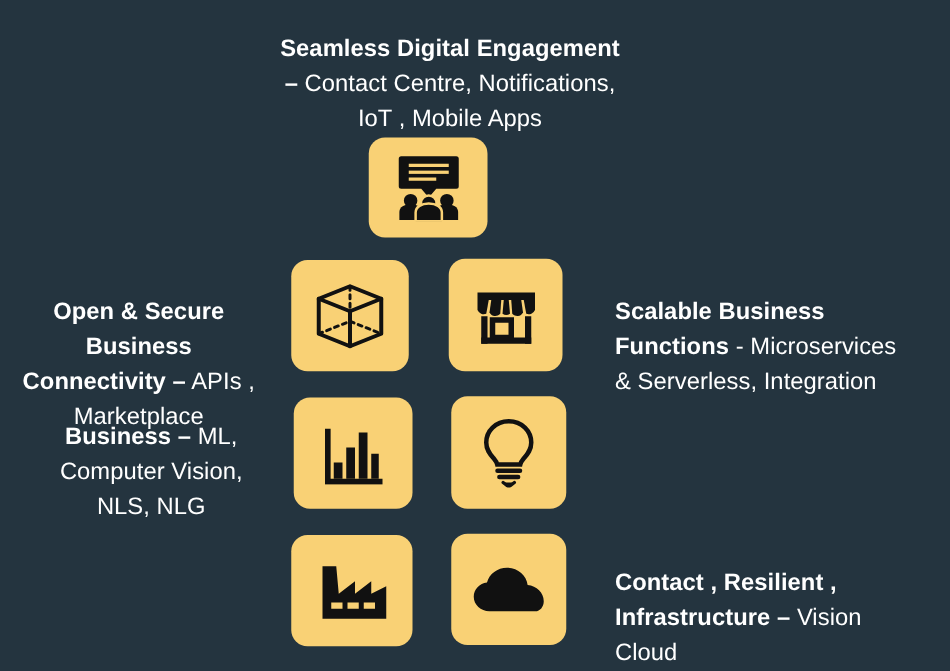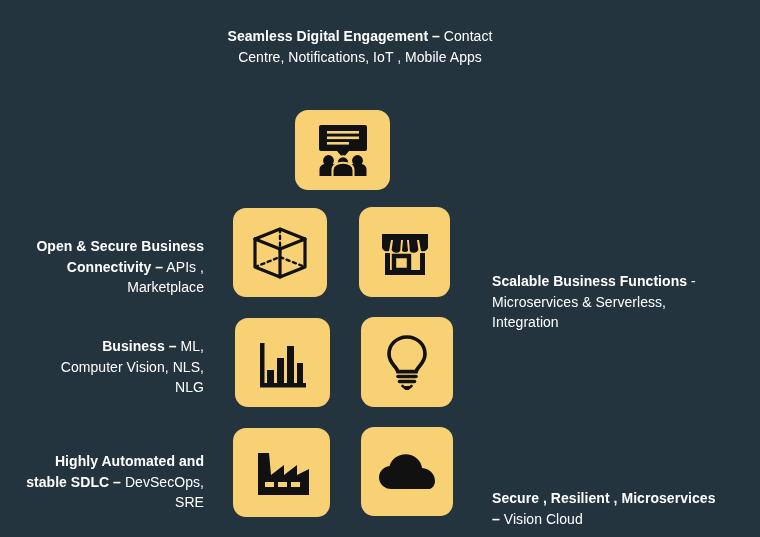--- a/index.html
+++ b/index.html
@@ -27,30 +27,30 @@
     display: flex;
     align-items: center;
     justify-content: center;
   }
   .tile svg { display: block; }
 
   
   .caption {
     position: absolute;
     color: #ffffff;
-    font-size: 14px;
+    font-size: 19px;
     line-height: 1.48;
     letter-spacing: 0.05px;
   }
   .caption .strong {
     font-weight: bold;
     color: #ffffff;
   }
-  .caption.right-align { text-align: right; }
-  .caption.left-align  { text-align: left; margin-top: 35px; }
+  .caption.right-align { text-align: center; }
+  .caption.left-align  { text-align: left; }
   .caption.center-align{ text-align: center; }
 
   
   #cap-top      { left: 220px; top: 26px;  width: 280px; }
   #cap-connect  { left: 18px;  top: 236px; width: 186px; }
   #cap-scalable { left: 492px; top: 236px; width: 240px; }
   #cap-insights { left: 38px;  top: 336px; width: 166px; }
   #cap-data     { left: 492px; top: 347px; width: 210px; }
   #cap-sdlc     { left: 18px;  top: 451px; width: 186px; }
   #cap-secure   { left: 492px; top: 453px; width: 235px; }
@@ -148,37 +148,34 @@
     <span>
       <svg width="46" height="56" viewBox="0 0 46 56" fill="none" stroke="#111111" stroke-width="3.6" stroke-linecap="round">
         <path d="M23 3 C12.5 3 5 10.8 5 20 c0 6.3 3.4 9.7 6.2 13 c1.6 1.9 2.3 3.2 2.6 4.6 h18.4 c0.3 -1.4 1 -2.7 2.6 -4.6 C37.6 29.7 41 26.3 41 20 C41 10.8 33.5 3 23 3 Z" fill="none"></path>
         <path d="M14 42.5 h18"></path>
         <path d="M15.5 47.5 h15"></path>
         <path d="M18.5 52 l4.5 3.5 l4.5 -3.5" fill="#111111" stroke-width="2.6"></path>
       </svg>
     </span>
   </div>
 
-  <div class="caption right-align" id="cap-sdlc">
-    <span class="strong">Highly Automated and stable SDLC –</span><span> DevSecOps, SRE</span>
-  </div>
 
   <div class="tile" id="tile-factory">
     <span>
       <svg width="58" height="48" viewBox="0 0 58 48" fill="none">
         <path d="M5 46 L5 4 L16 4 L18 26 L31 16 L31 26 L44 16 L44 26 L56 20 L56 46 Z" fill="#111111"></path>
         <rect x="12" y="33" width="9" height="5" fill="#f9d175"></rect>
         <rect x="25" y="33" width="9" height="5" fill="#f9d175"></rect>
         <rect x="38" y="33" width="9" height="5" fill="#f9d175"></rect>
       </svg>
     </span>
   </div>
 
   <div class="caption left-align" id="cap-secure">
-    <span class="strong">Secure , Resilient , Microservices –</span><span> Vision Cloud</span>
+    <span class="strong">Contact , Resilient , Infrastructure –</span><span> Vision Cloud</span>
   </div>
 
   <div class="tile" id="tile-cloud">
     <span>
       <svg width="58" height="38" viewBox="0 0 58 38" fill="none">
         <path d="M13.5 36 C6.6 36 1 30.8 1 24.4 C1 18.6 5.6 13.7 11.6 13 C13.4 6.2 19.9 1.2 27.6 1.2 C36.1 1.2 43.1 7.2 44.1 15 C51.3 15.6 57 21.1 57 27.9 C57 32.3 54 36 50.3 36 Z" fill="#111111"></path>
       </svg>
     </span>
   </div>
 

